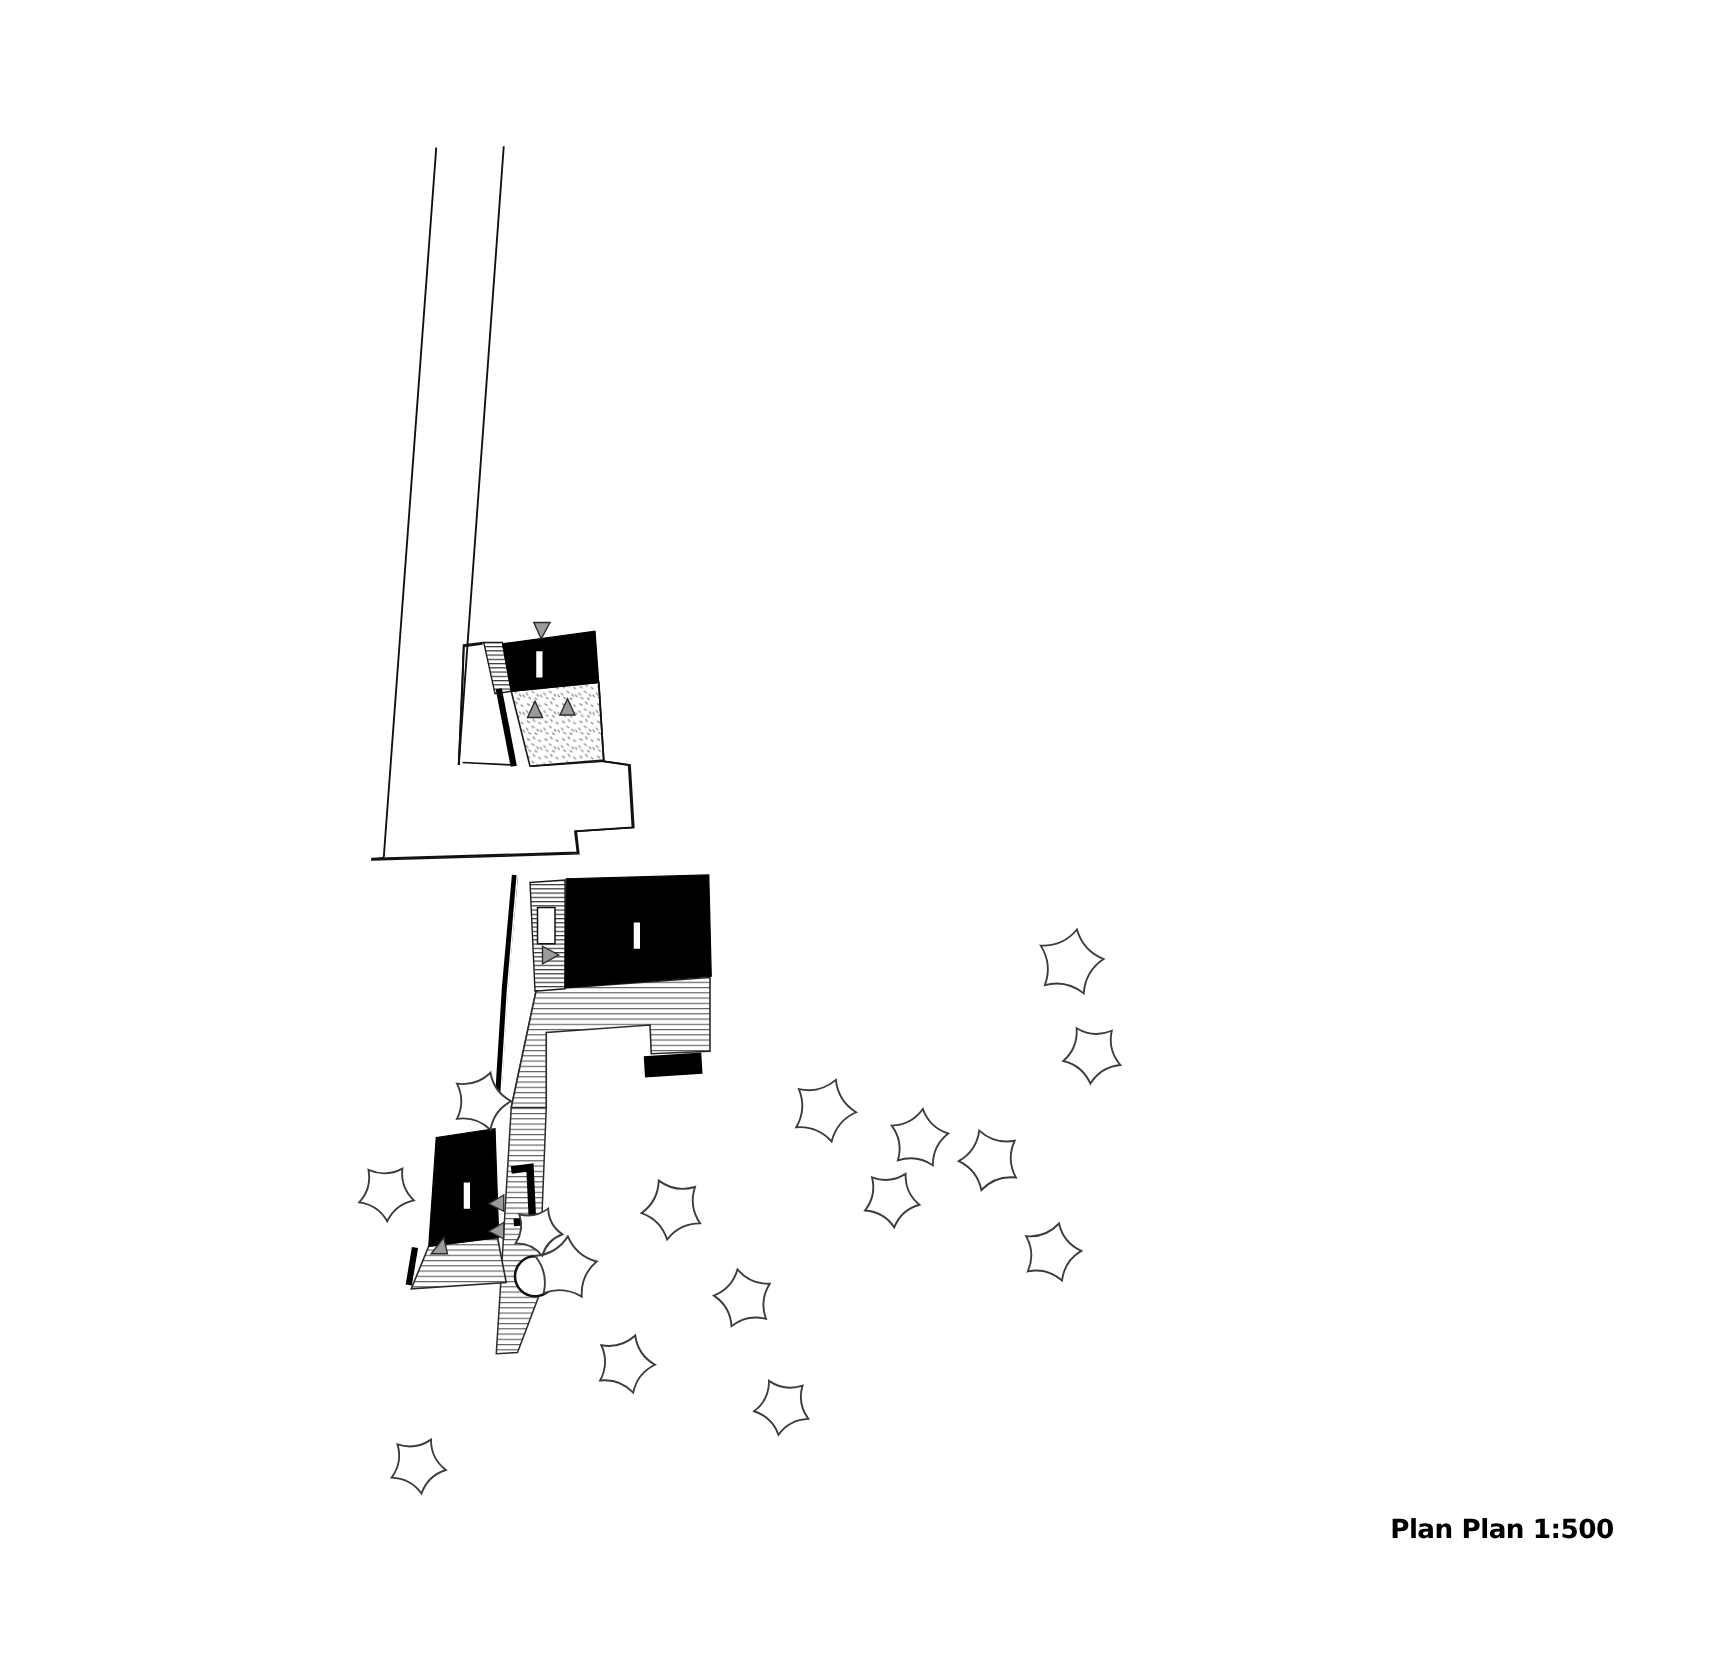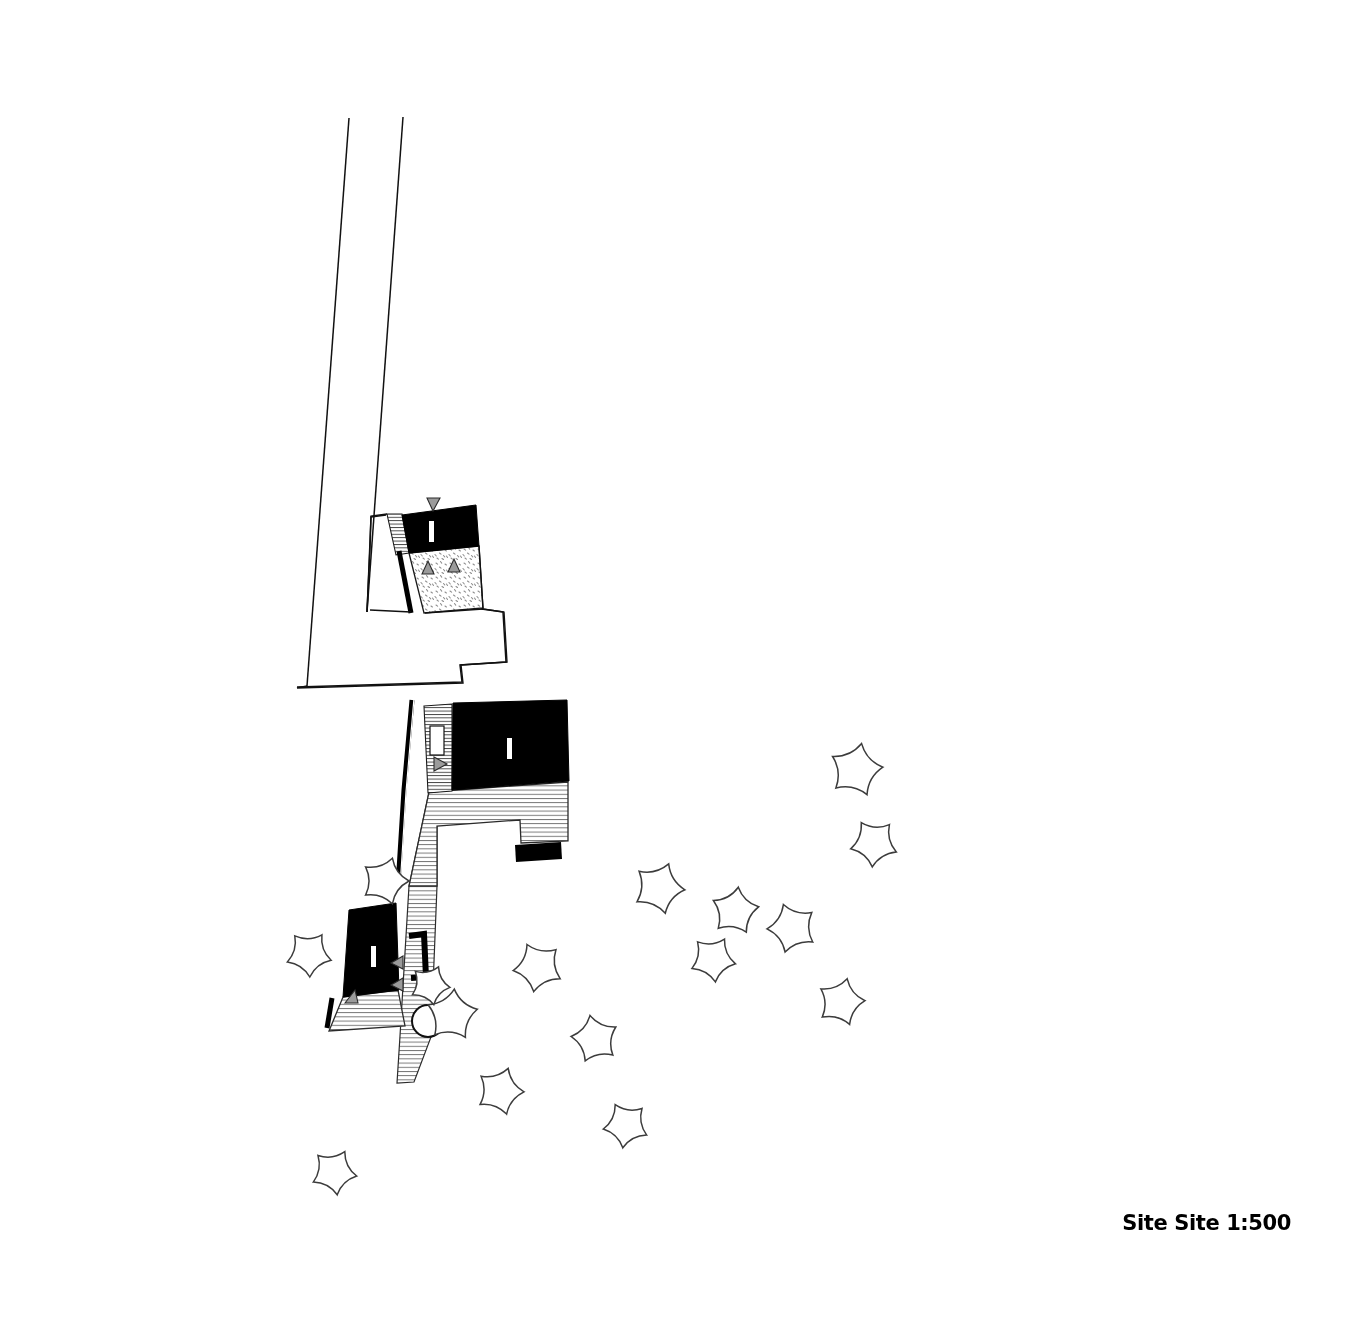--- a/index.html
+++ b/index.html
@@ -132,14 +132,14 @@
         <path d="M 321.9,934.9 Q 320.2,949.9 331.1,960.3 Q 316.4,963.4 309.8,977.0 Q 302.3,963.9 287.4,961.9 Q 297.5,950.7 294.8,935.9 Q 308.6,942.0 321.9,934.9 Z"></path>
         <path d="M 454.3,989.1 Q 460.9,1004.8 477.3,1009.2 Q 464.4,1020.3 465.4,1037.3 Q 450.8,1028.5 434.9,1034.6 Q 438.8,1018.0 428.1,1004.8 Q 445.0,1003.4 454.3,989.1 Z"></path>
         <path d="M 438.5,966.9 Q 439.1,980.0 449.9,987.4 Q 437.6,992.1 433.8,1004.6 Q 425.6,994.4 412.5,994.7 Q 419.7,983.7 415.4,971.4 Q 428.0,974.8 438.5,966.9 Z"></path>
         <path d="M 615.8,1027.0 Q 607.4,1040.3 612.8,1055.1 Q 597.6,1051.2 585.2,1060.9 Q 584.2,1045.2 571.1,1036.5 Q 585.7,1030.6 590.0,1015.5 Q 600.1,1027.6 615.8,1027.0 Z"></path>
         <path d="M 508.2,1068.4 Q 510.3,1084.0 524.0,1091.8 Q 509.8,1098.7 506.6,1114.1 Q 495.7,1102.7 480.1,1104.4 Q 487.5,1090.6 481.1,1076.2 Q 496.6,1079.0 508.2,1068.4 Z"></path>
         <path d="M 642.0,1108.5 Q 637.8,1122.9 646.7,1135.1 Q 631.6,1135.6 622.8,1147.8 Q 617.7,1133.6 603.3,1129.0 Q 615.3,1119.8 615.2,1104.7 Q 627.7,1113.2 642.0,1108.5 Z"></path>
         <path d="M 344.8,1151.7 Q 344.7,1166.8 356.7,1176.0 Q 342.3,1180.6 337.2,1194.8 Q 328.4,1182.6 313.3,1182.1 Q 322.2,1169.9 318.0,1155.5 Q 332.3,1160.2 344.8,1151.7 Z"></path>
       </g>
   </svg>
 
-  <div class="title-label">Site Site 1:500</div>
+  <div class="title-label">Plan Plan 1:500</div>
 </div>
 
 </body></html>

